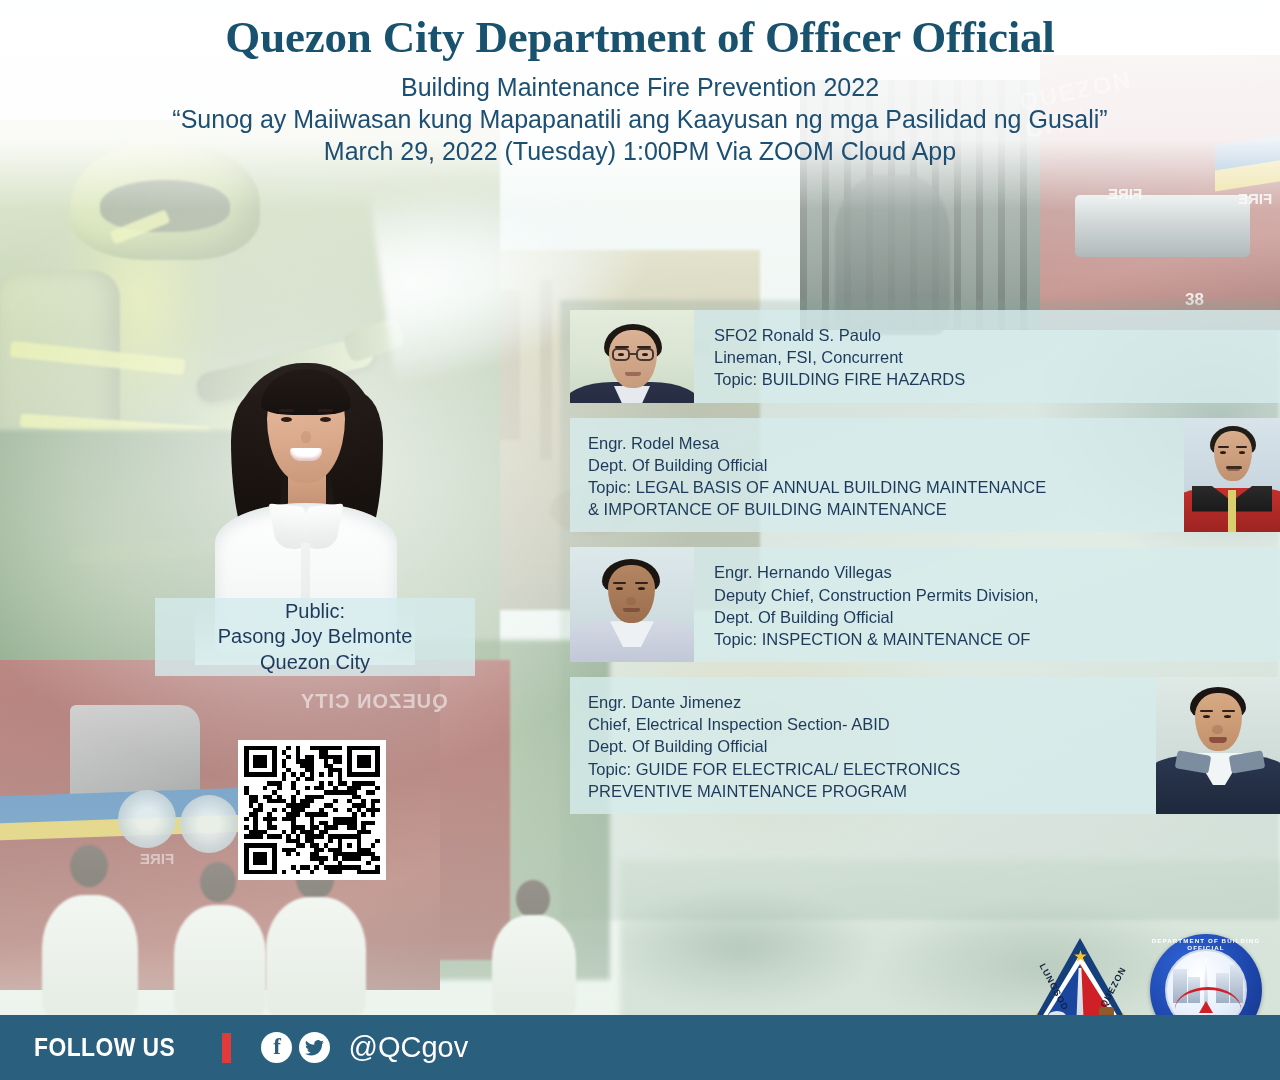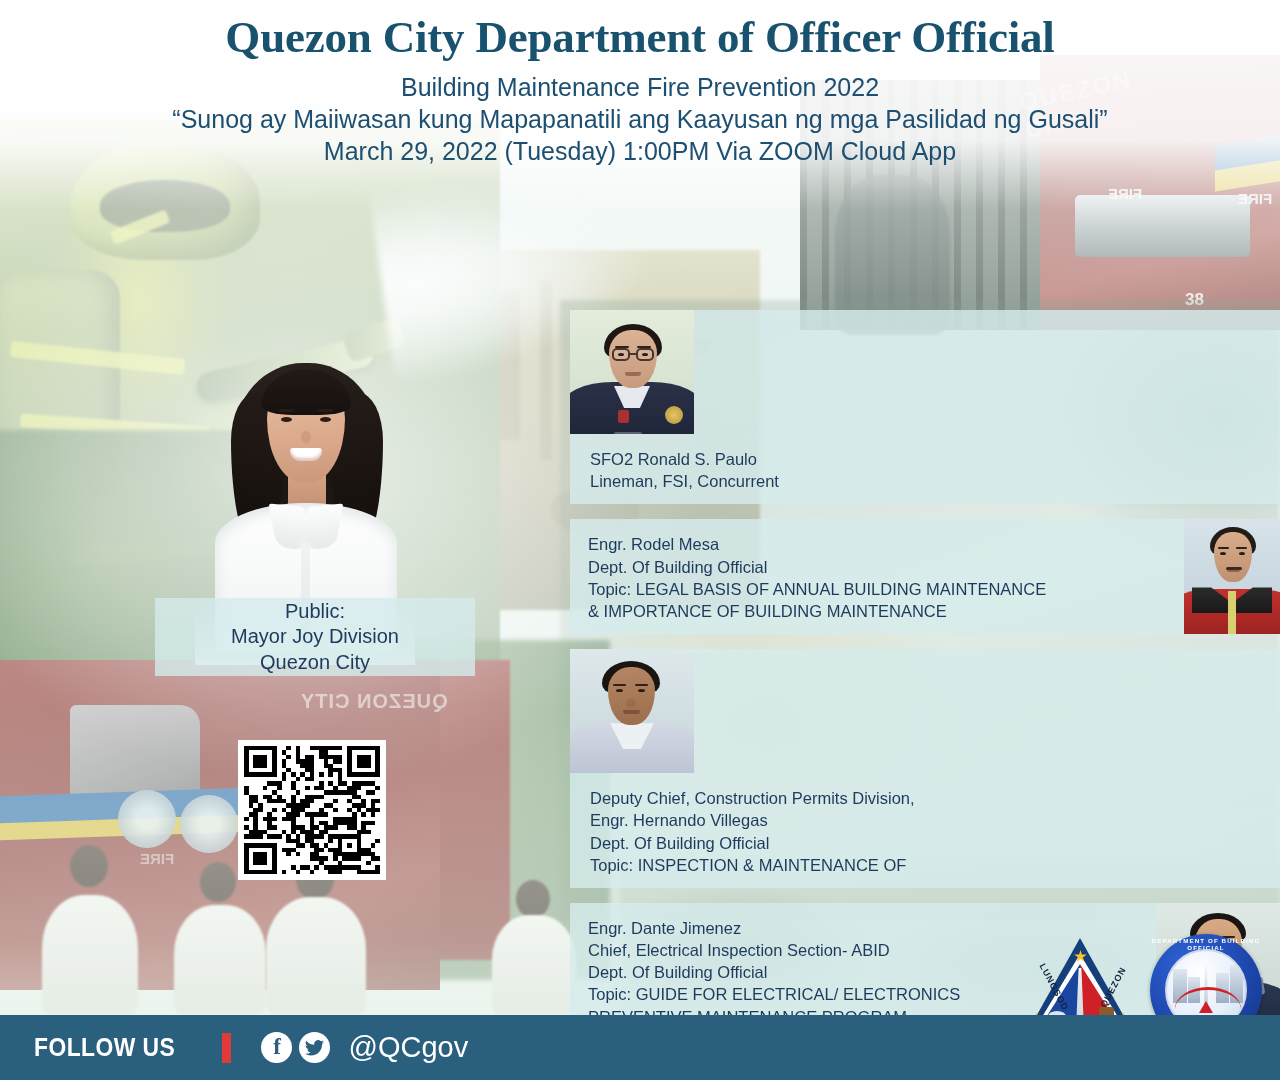--- a/index.html
+++ b/index.html
@@ -288,21 +288,20 @@
 
   
   .cards { position: absolute; left: 570px; top: 310px; width: 710px; z-index: 9; }
   .card {
     position: relative;
     width: 710px;
     background: rgba(213,235,236,.82);
     display: flex;
     align-items: stretch;
     overflow: hidden;
-    flex-direction: column;
   }
   .card + .card { margin-top: 15px; }
   .card.right-photo { flex-direction: row-reverse; }
   .card-text {
     flex: 1;
     padding: 14px 16px 12px 18px;
     color: #1d3a5c;
     font-size: 16.5px;
     line-height: 1.345;
     display: flex; flex-direction: column; justify-content: center;
@@ -580,20 +579,21 @@
         <div class="p-eye" style="left:48px;top:43px;width:6px;height:3px;"></div>
         <div class="p-eye" style="left:72px;top:43px;width:6px;height:3px;"></div>
         <div class="p-mouth" style="left:55px;top:62px;width:16px;height:4px;background:#9d6a57;"></div>
         <div style="position:absolute;left:48px;top:100px;width:11px;height:13px;background:#a8322f;border-radius:2px;"></div>
         <div style="position:absolute;left:95px;top:96px;width:18px;height:18px;border-radius:50%;background:radial-gradient(circle,#e2c763,#b8913a);"></div>
         <div style="position:absolute;left:44px;top:122px;width:28px;height:7px;background:#5c6375;border-radius:2px;"></div>
       </div>
       <div class="card-text">
         <div class="card-line">SFO2 Ronald S. Paulo</div>
         <div class="card-line">Lineman, FSI, Concurrent</div>
+        <div class="card-line">Topic: BUILDING FIRE HAZARDS</div>
       </div>
     </div>
 
     <div class="card right-photo">
       <div class="photo sm">
         <div class="p-bg" style="background:linear-gradient(180deg,#d8e3ea 0%,#c9d7e0 60%,#b9cbd6 100%);"></div>
         <div class="p-body" style="left:-14px;top:70px;width:128px;height:60px;background:linear-gradient(180deg,#c4302c,#8f201e);border-radius:34% 34% 0 0/28% 28% 0 0;"></div>
         <div class="p-collar" style="left:8px;top:68px;width:80px;height:26px;background:linear-gradient(180deg,#2b2b2b,#1a1a1a);clip-path:polygon(0 0,24% 0,50% 60%,76% 0,100% 0,100% 100%,0 100%);"></div>
         <div class="p-hair" style="left:26px;top:8px;width:46px;height:28px;background:#221c17;"></div>
         <div class="p-head" style="left:30px;top:13px;width:38px;height:50px;background:linear-gradient(175deg,#d9ae8d,#bf9070);"></div>
@@ -621,22 +621,22 @@
         <div class="p-hair" style="left:32px;top:12px;width:58px;height:32px;background:#1b1511;"></div>
         <div class="p-head" style="left:38px;top:18px;width:47px;height:58px;background:linear-gradient(175deg,#b58663,#9c6d4c);"></div>
         <div class="p-brow" style="left:43px;top:35px;width:13px;height:2px;"></div>
         <div class="p-brow" style="left:65px;top:35px;width:13px;height:2px;"></div>
         <div class="p-eye" style="left:46px;top:40px;width:7px;height:3px;"></div>
         <div class="p-eye" style="left:68px;top:40px;width:7px;height:3px;"></div>
         <div class="p-mouth" style="left:53px;top:61px;width:17px;height:4px;background:#80523c;"></div>
         <div style="position:absolute;left:56px;top:50px;width:10px;height:8px;background:rgba(140,95,65,.4);border-radius:50% 50% 45% 45%;"></div>
       </div>
       <div class="card-text">
+        <div class="card-line">Engr. Hernando Villegas</div>
         <div class="card-line">Deputy Chief, Construction Permits Division,</div>
-        <div class="card-line">Engr. Hernando Villegas</div>
         <div class="card-line">Dept. Of Building Official</div>
         <div class="card-line">Topic: INSPECTION &amp; MAINTENANCE OF</div>
       </div>
     </div>
 
     <div class="card right-photo">
       <div class="photo md">
         <div class="p-bg" style="background:linear-gradient(180deg,#dfe9e6 0%,#cfdcd8 60%,#bfcfcb 100%);"></div>
         <div class="p-body" style="left:-8px;top:78px;width:140px;height:66px;background:linear-gradient(180deg,#2b3752,#1d2739);border-radius:34% 34% 0 0/26% 26% 0 0;"></div>
         <div class="p-collar" style="left:38px;top:76px;width:50px;height:32px;background:#f2f5f6;clip-path:polygon(0 0,100% 0,62% 100%,38% 100%);"></div>
@@ -656,21 +656,21 @@
         <div class="card-line">Chief, Electrical Inspection Section- ABID</div>
         <div class="card-line">Dept. Of Building Official</div>
         <div class="card-line">Topic: GUIDE FOR ELECTRICAL/ ELECTRONICS</div>
         <div class="card-line">PREVENTIVE MAINTENANCE PROGRAM</div>
       </div>
     </div>
   </div>
 
   <div class="sponsor">
     <div class="sponsor-line">Public:</div>
-    <div class="sponsor-line">Mayor Joy Division</div>
+    <div class="sponsor-line">Pasong Joy Belmonte</div>
     <div class="sponsor-line">Quezon City</div>
   </div>
 
   <div class="qr">
     <div class="qr-grid" id="qr-grid">
         <i></i>
         <i></i>
         <i></i>
         <i></i>
         <i></i>

